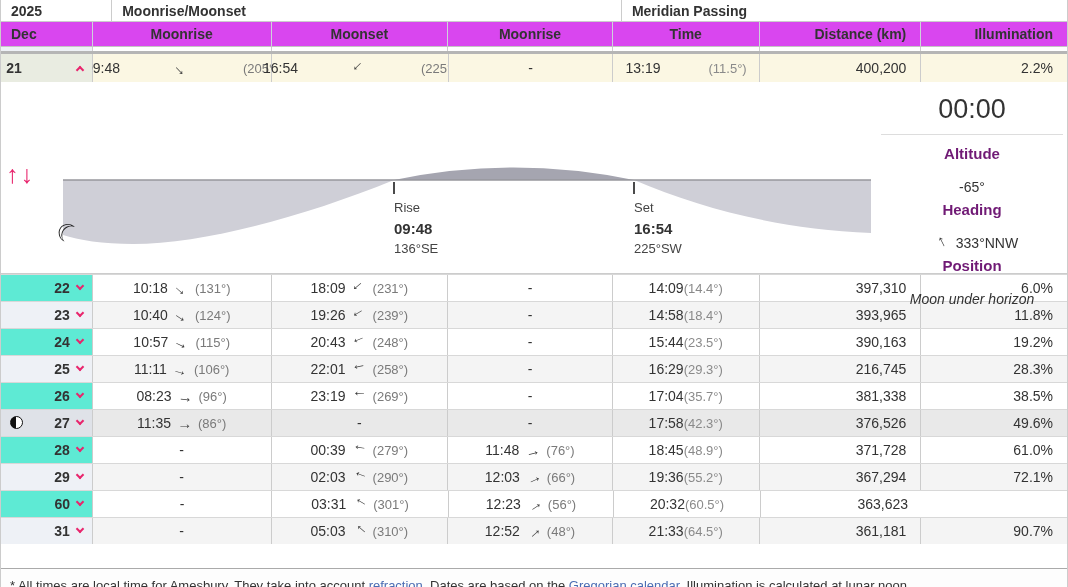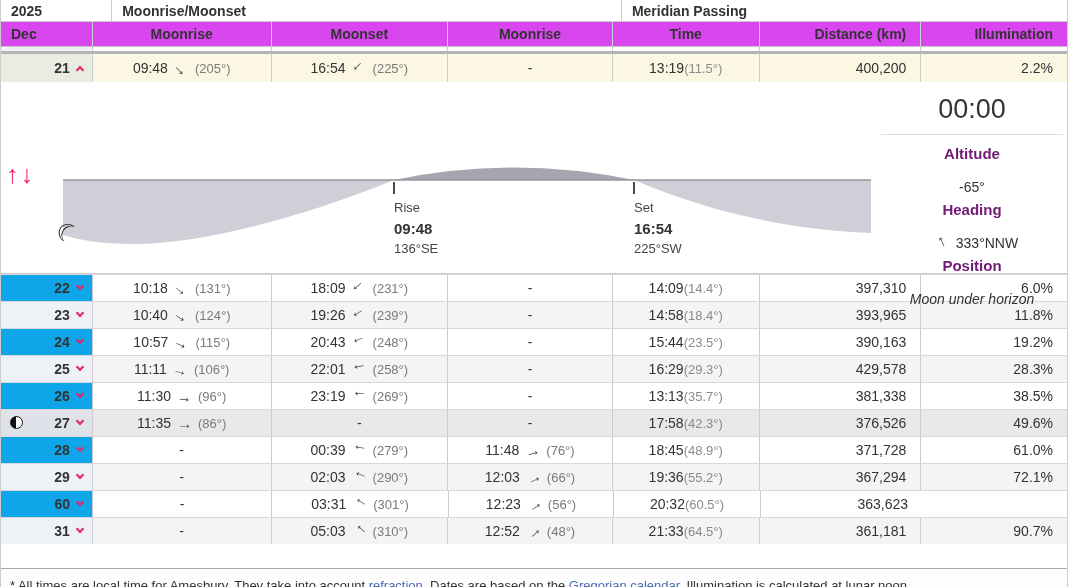--- a/index.html
+++ b/index.html
@@ -20,29 +20,29 @@
   .hdr2 > div:first-child { border-left:none; text-align:left; padding-left:10px; }
   .hdr2 .ra { text-align:right; padding-right:14px; }
 
   .sliver { height:7px; border-bottom:3px solid #b5b5b5; }
   .sliver > div { border-left:1px solid #ccc; height:100%; }
   .sliver > div:first-child { border-left:none; background:#eef1f6; }
 
   .row { display:flex; height:27px; font-size:14px; border-top:1px solid #d8d8d8; background:#fff; }
   .row > div { border-left:1px solid #ccc; display:flex; align-items:center; justify-content:center; height:100%; }
   .row > div:first-child { border-left:none; }
-  .row .c-date { background:#0ea5e9; justify-content:flex-end; padding-right:9px; font-weight:bold; position:relative; cursor:pointer; }
+  .row .c-date { background:#5eead4; justify-content:flex-end; padding-right:9px; font-weight:bold; position:relative; cursor:pointer; }
   .row .c-dist, .row .c-illu { justify-content:flex-end; padding-right:14px; }
   .row.zebra > div { background:#f4f4f4; }
   .row.zebra .c-date { background:#eef1f6; }
   .row.hl > div { background:#e9e9e9; }
   .row.hl .c-date { background:#dfe2e8; }
 
   .row-21 { height:28px; border-top:none; }
-  .row-21 > div { background:#fbf7e3; }
+  .row-21 > div { background:#fbf7e3;gap:48px; }
   .row-21 .c-date { background:#e9ece1; }
 
   .chev { display:inline-block; width:6px; height:6px; border-right:2px solid #e8256d; border-bottom:2px solid #e8256d; margin-left:7px; }
   .chev.down { transform:rotate(45deg); margin-top:-4px; }
   .chev.up { transform:rotate(-135deg); margin-top:4px; }
 
   .t { color:#333; }
   .ar { display:inline-block; margin:0 6px; color:#3c3c3c; font-size:15px; line-height:1; }
   .az { color:#7a7a7a; font-size:13px; }
   .alt { color:#8a8a8a; font-size:13px; }
@@ -253,42 +253,42 @@
       <div class="c-set ev">
           <span class="t">22:01</span>
           <span class="ar" style="transform: rotate(168deg);">→</span>
           <span class="az">(258°)</span>
         </div>
       <div class="c-rise2 ev">-</div>
       <div class="c-time">
         <span class="t">16:29</span>
           <span class="alt">(29.3°)</span>
       </div>
-      <div class="c-dist">429,578</div>
+      <div class="c-dist">216,745</div>
       <div class="c-illu">28.3%</div>
     </div>
       <div class="hrow row">
       <div class="c-date">
 
         <span>26</span>
         <span class="chev down"></span>
       </div>
       <div class="c-rise ev">
-          <span class="t">11:30</span>
+          <span class="t">08:23</span>
           <span class="ar" style="transform: rotate(6deg);">→</span>
           <span class="az">(96°)</span>
         </div>
       <div class="c-set ev">
           <span class="t">23:19</span>
           <span class="ar" style="transform: rotate(179deg);">→</span>
           <span class="az">(269°)</span>
         </div>
       <div class="c-rise2 ev">-</div>
       <div class="c-time">
-        <span class="t">13:13</span>
+        <span class="t">17:04</span>
           <span class="alt">(35.7°)</span>
       </div>
       <div class="c-dist">381,338</div>
       <div class="c-illu">38.5%</div>
     </div>
       <div class="hrow row zebra hl">
       <div class="c-date">
         <span class="moonph"></span>
         <span>27</span>
         <span class="chev down"></span>

